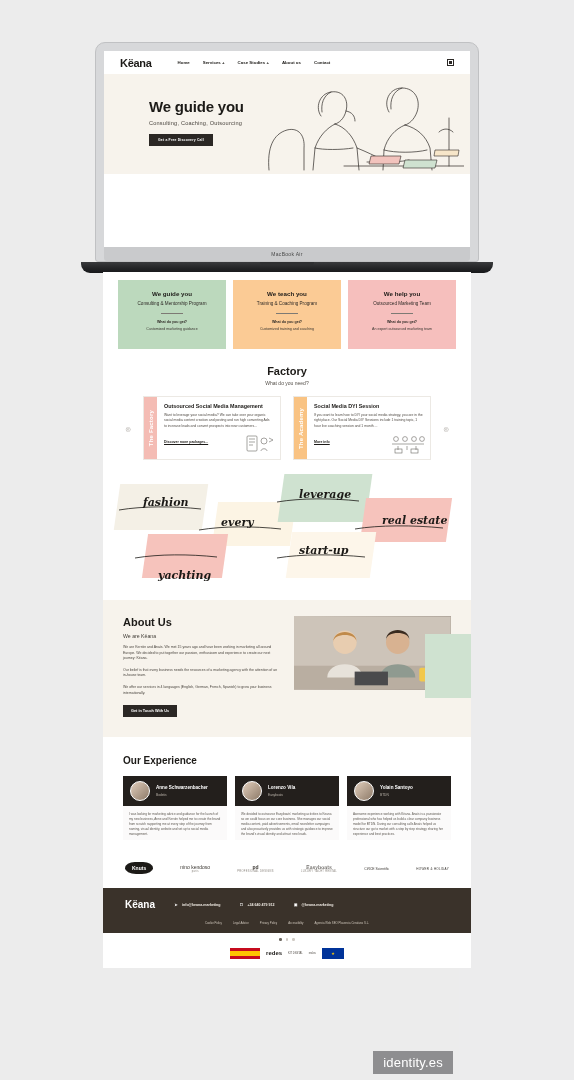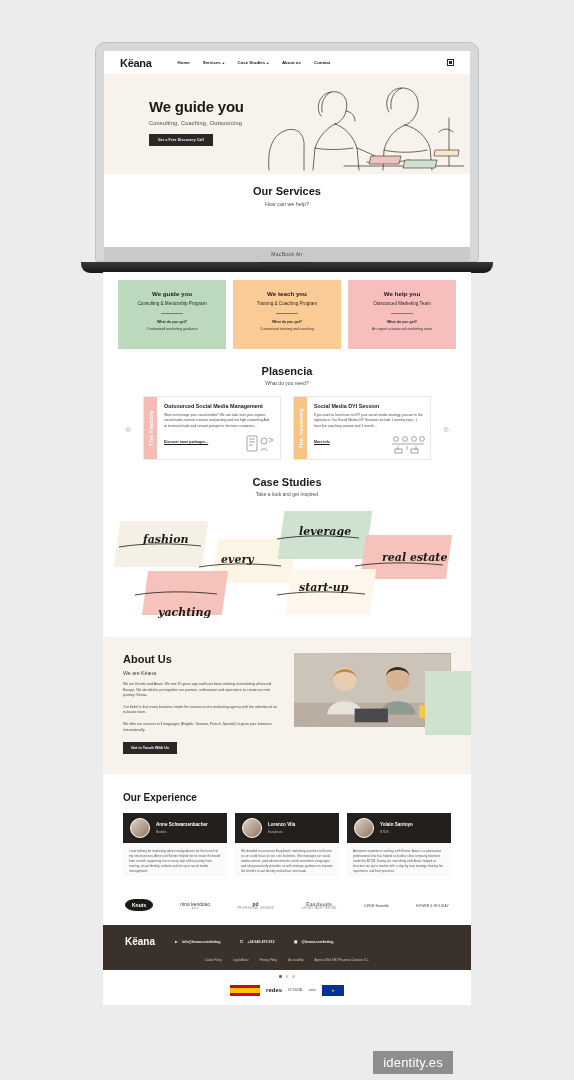--- a/index.html
+++ b/index.html
@@ -200,24 +200,20 @@
               <path d="M95 88 L215 88"></path>
               <path d="M200 40 L200 88"></path>
               <path d="M190 54 C194 50 200 50 204 54"></path>
             </g>
             <path d="M122 78 L152 78 L150 86 L120 86 Z" fill="#f2c3bd" stroke="#2b2724" stroke-width="0.6"></path>
             <path d="M156 82 L188 82 L186 90 L154 90 Z" fill="#cfe2d0" stroke="#2b2724" stroke-width="0.6"></path>
             <path d="M186 72 L210 72 L209 78 L185 78 Z" fill="#f7e6c9" stroke="#2b2724" stroke-width="0.6"></path>
           </svg>
         </div>
 
-        <div class="svc-head">
-          <h2>Our Services</h2>
-          <p>How can we help?</p>
-        </div>
       </div>
       <div class="laptop-chin">MacBook Air</div>
     </div>
     <div class="laptop-base">
       <div class="laptop-notch"></div>
     </div>
   </div>
 
   <div class="page">
 
@@ -239,21 +235,21 @@
       <div class="card pink">
         <h3>We help you</h3>
         <div class="sub">Outsourced Marketing Team</div>
         <div class="rule"></div>
         <div class="q">What do you get?</div>
         <div class="a">An expert outsourced marketing team</div>
       </div>
     </div>
 
     <div class="sec-head">
-      <h2>Plasencia</h2>
+      <h2>Factory</h2>
       <p>What do you need?</p>
     </div>
     <div class="packages">
       <div class="arrow">◎</div>
       <div class="pkg">
         <div class="pkg-tab rose">
           <span>The Factory</span>
         </div>
         <div class="pkg-body">
           <h4>Outsourced Social Media Management</h4>
@@ -288,24 +284,20 @@
               <path d="M9 13 v4 M18 13 v4 M27 13 v4"></path>
               <rect x="6" y="16" width="7" height="4"></rect>
               <rect x="22" y="16" width="7" height="4"></rect>
             </g>
           </svg>
         </div>
       </div>
       <div class="arrow">◎</div>
     </div>
 
-    <div class="sec-head">
-      <h2>Case Studies</h2>
-      <p>Take a look and get inspired</p>
-    </div>
     <div class="cases">
       <div class="blob" style="left:14px;top:12px;width:88px;height:46px;background:#f4f0e6;transform:skewX(-8deg);"></div>
       <div class="blob" style="left:112px;top:30px;width:78px;height:44px;background:#fcf4e4;transform:skewX(-8deg);"></div>
       <div class="blob" style="left:178px;top:2px;width:88px;height:48px;background:#cfe2d0;transform:skewX(-8deg);"></div>
       <div class="blob" style="left:260px;top:26px;width:86px;height:44px;background:#f6c3bc;transform:skewX(-8deg);"></div>
       <div class="blob" style="left:42px;top:62px;width:80px;height:44px;background:#f6c3bc;transform:skewX(-8deg);"></div>
       <div class="blob" style="left:186px;top:60px;width:84px;height:46px;background:#fdf6ea;transform:skewX(-8deg);"></div>
 
       <div class="word" style="left:40px;top:24px;">fashion</div>
       <div class="word" style="left:118px;top:44px;">every</div>

